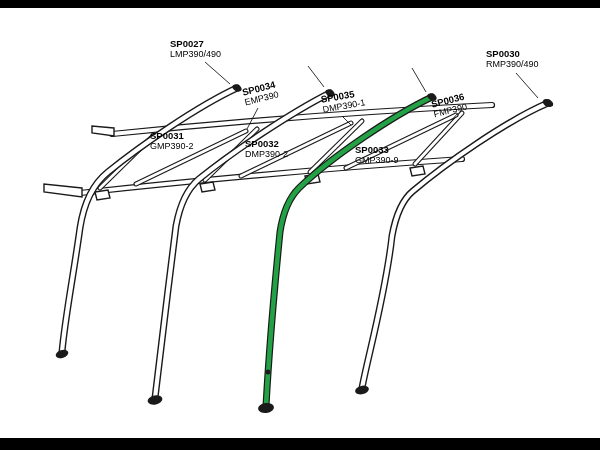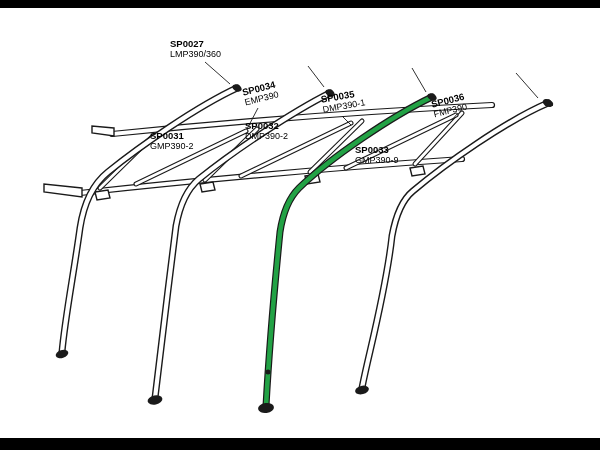--- a/index.html
+++ b/index.html
@@ -132,39 +132,43 @@
       <line class="leader" x1="412" y1="68" x2="426" y2="92"></line>
       <line class="leader" x1="516" y1="73" x2="538" y2="98"></line>
       <line class="leader" x1="258" y1="108" x2="247" y2="129"></line>
       <line class="leader" x1="342" y1="116" x2="351" y2="125"></line>
       <line class="leader" x1="452" y1="120" x2="457" y2="114"></line>
     </g>
   </svg>
 
   <div class="label" style="left:170px;top:38px">
     <div class="pn">SP0027</div>
-    <div class="pd">LMP390/360</div>
+    <div class="pd">LMP390/490</div>
+  </div>
+  <div class="label" style="left:486px;top:48px">
+    <div class="pn">SP0030</div>
+    <div class="pd">RMP390/490</div>
   </div>
   <div class="label" style="left:241px;top:87px;transform:rotate(-14deg)">
     <div class="pn">SP0034</div>
     <div class="pd">EMP390</div>
   </div>
   <div class="label" style="left:320px;top:94px;transform:rotate(-10deg)">
     <div class="pn">SP0035</div>
     <div class="pd">DMP390-1</div>
   </div>
   <div class="label" style="left:430px;top:99px;transform:rotate(-14deg)">
     <div class="pn">SP0036</div>
     <div class="pd">FMP390</div>
   </div>
   <div class="label" style="left:150px;top:130px">
     <div class="pn">SP0031</div>
     <div class="pd">GMP390-2</div>
   </div>
-  <div class="label" style="left:245px;top:120px">
+  <div class="label" style="left:245px;top:138px">
     <div class="pn">SP0032</div>
     <div class="pd">DMP390-2</div>
   </div>
   <div class="label" style="left:355px;top:144px">
     <div class="pn">SP0033</div>
     <div class="pd">GMP390-9</div>
   </div>
 
 </div>
 

